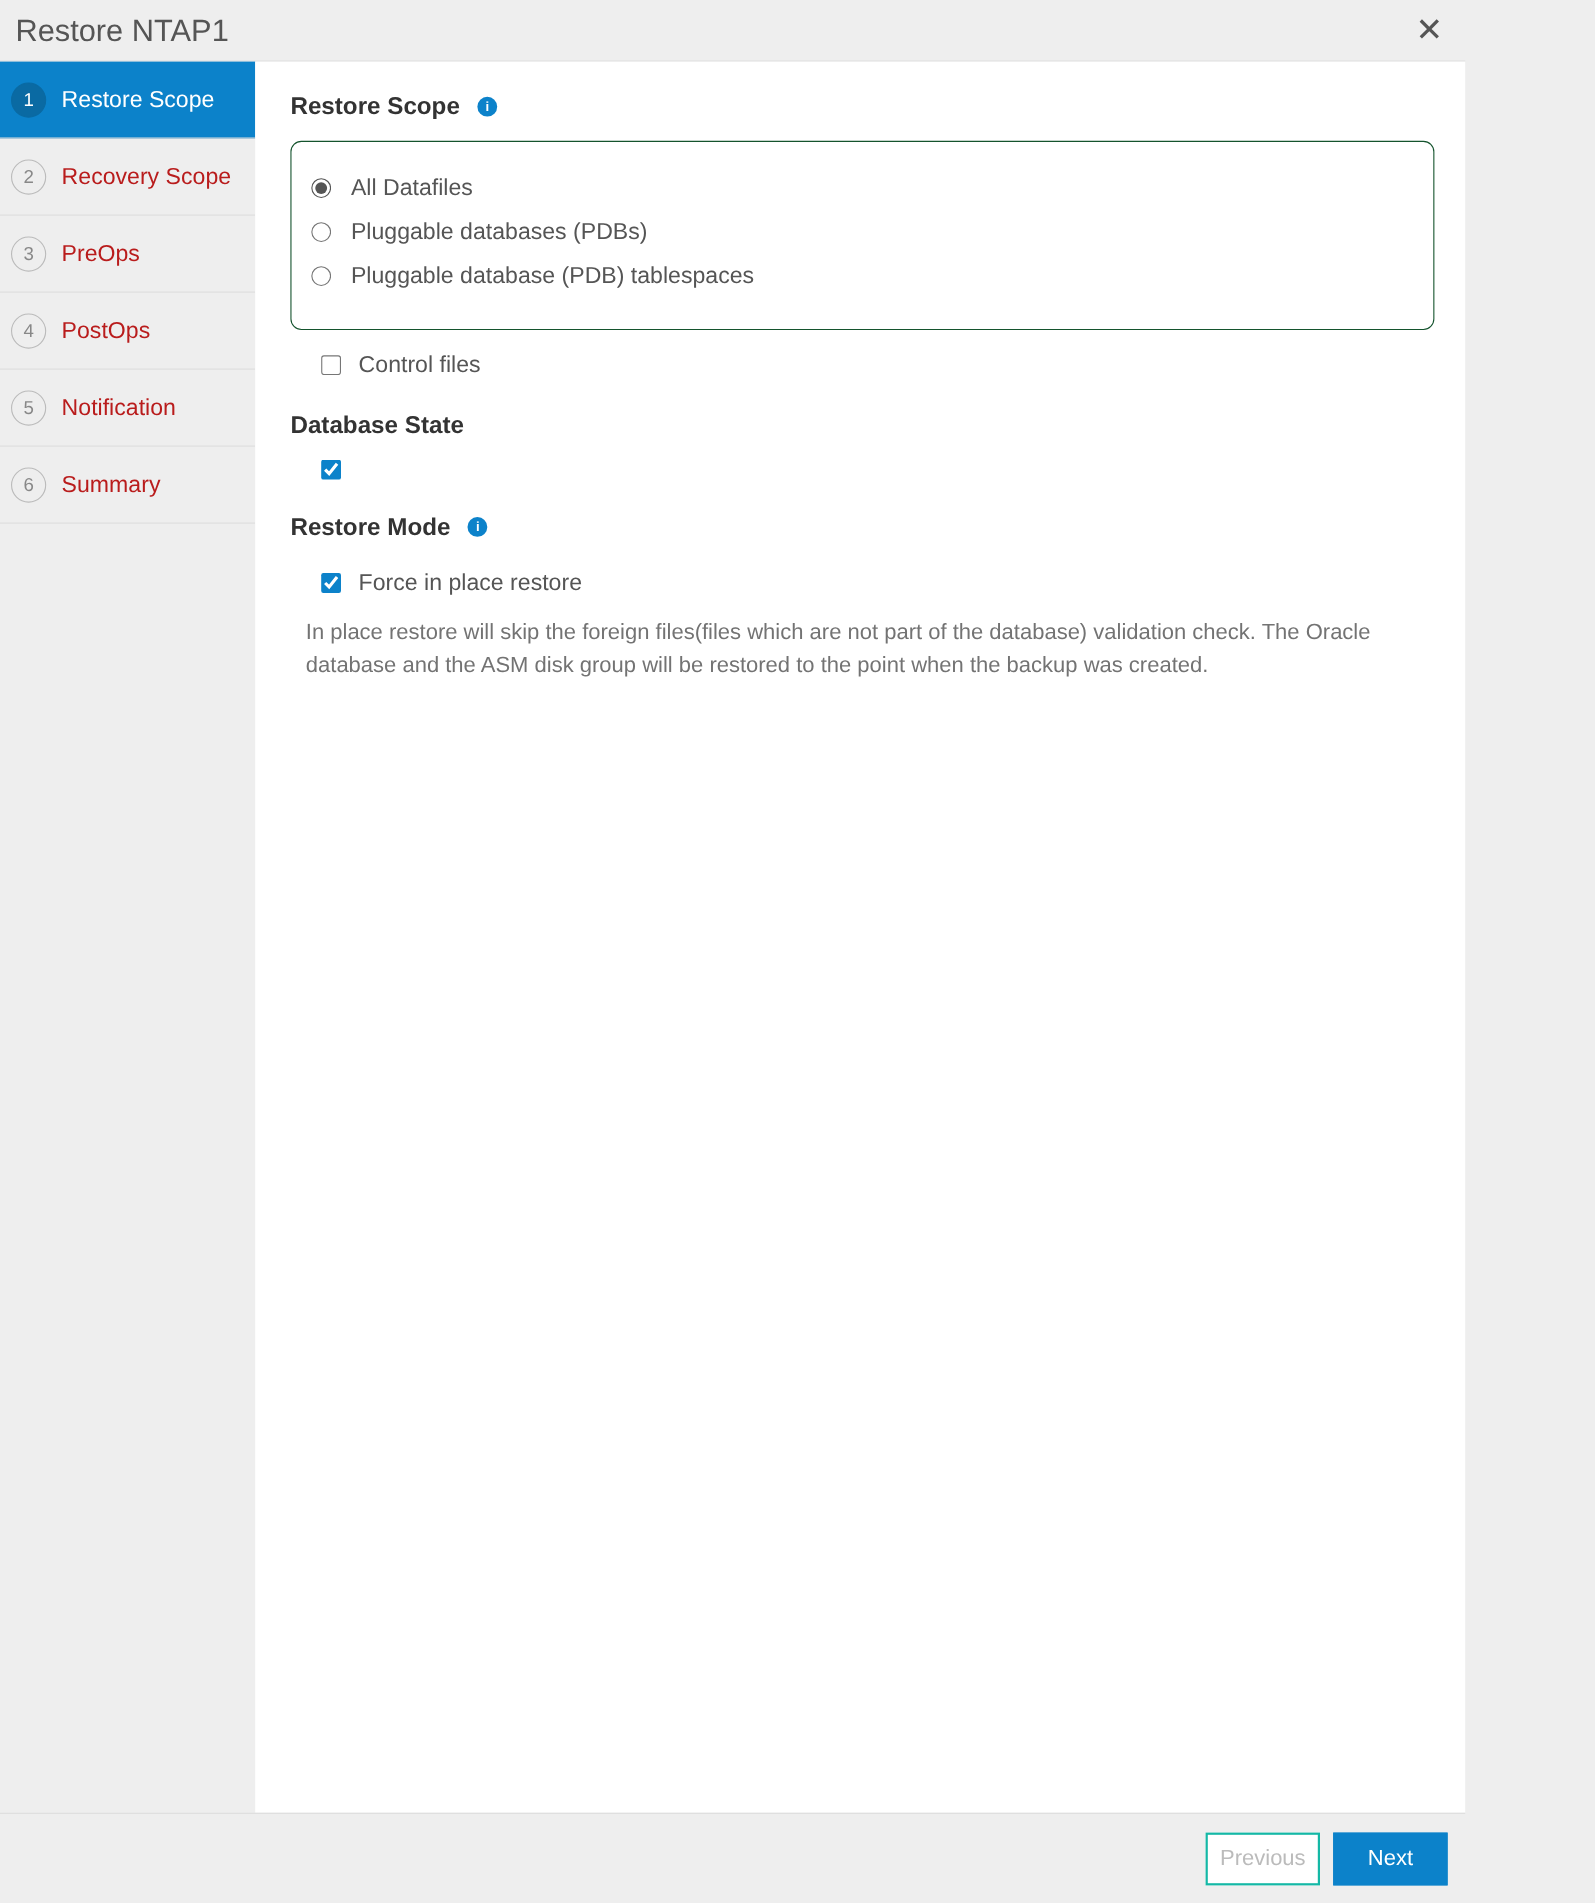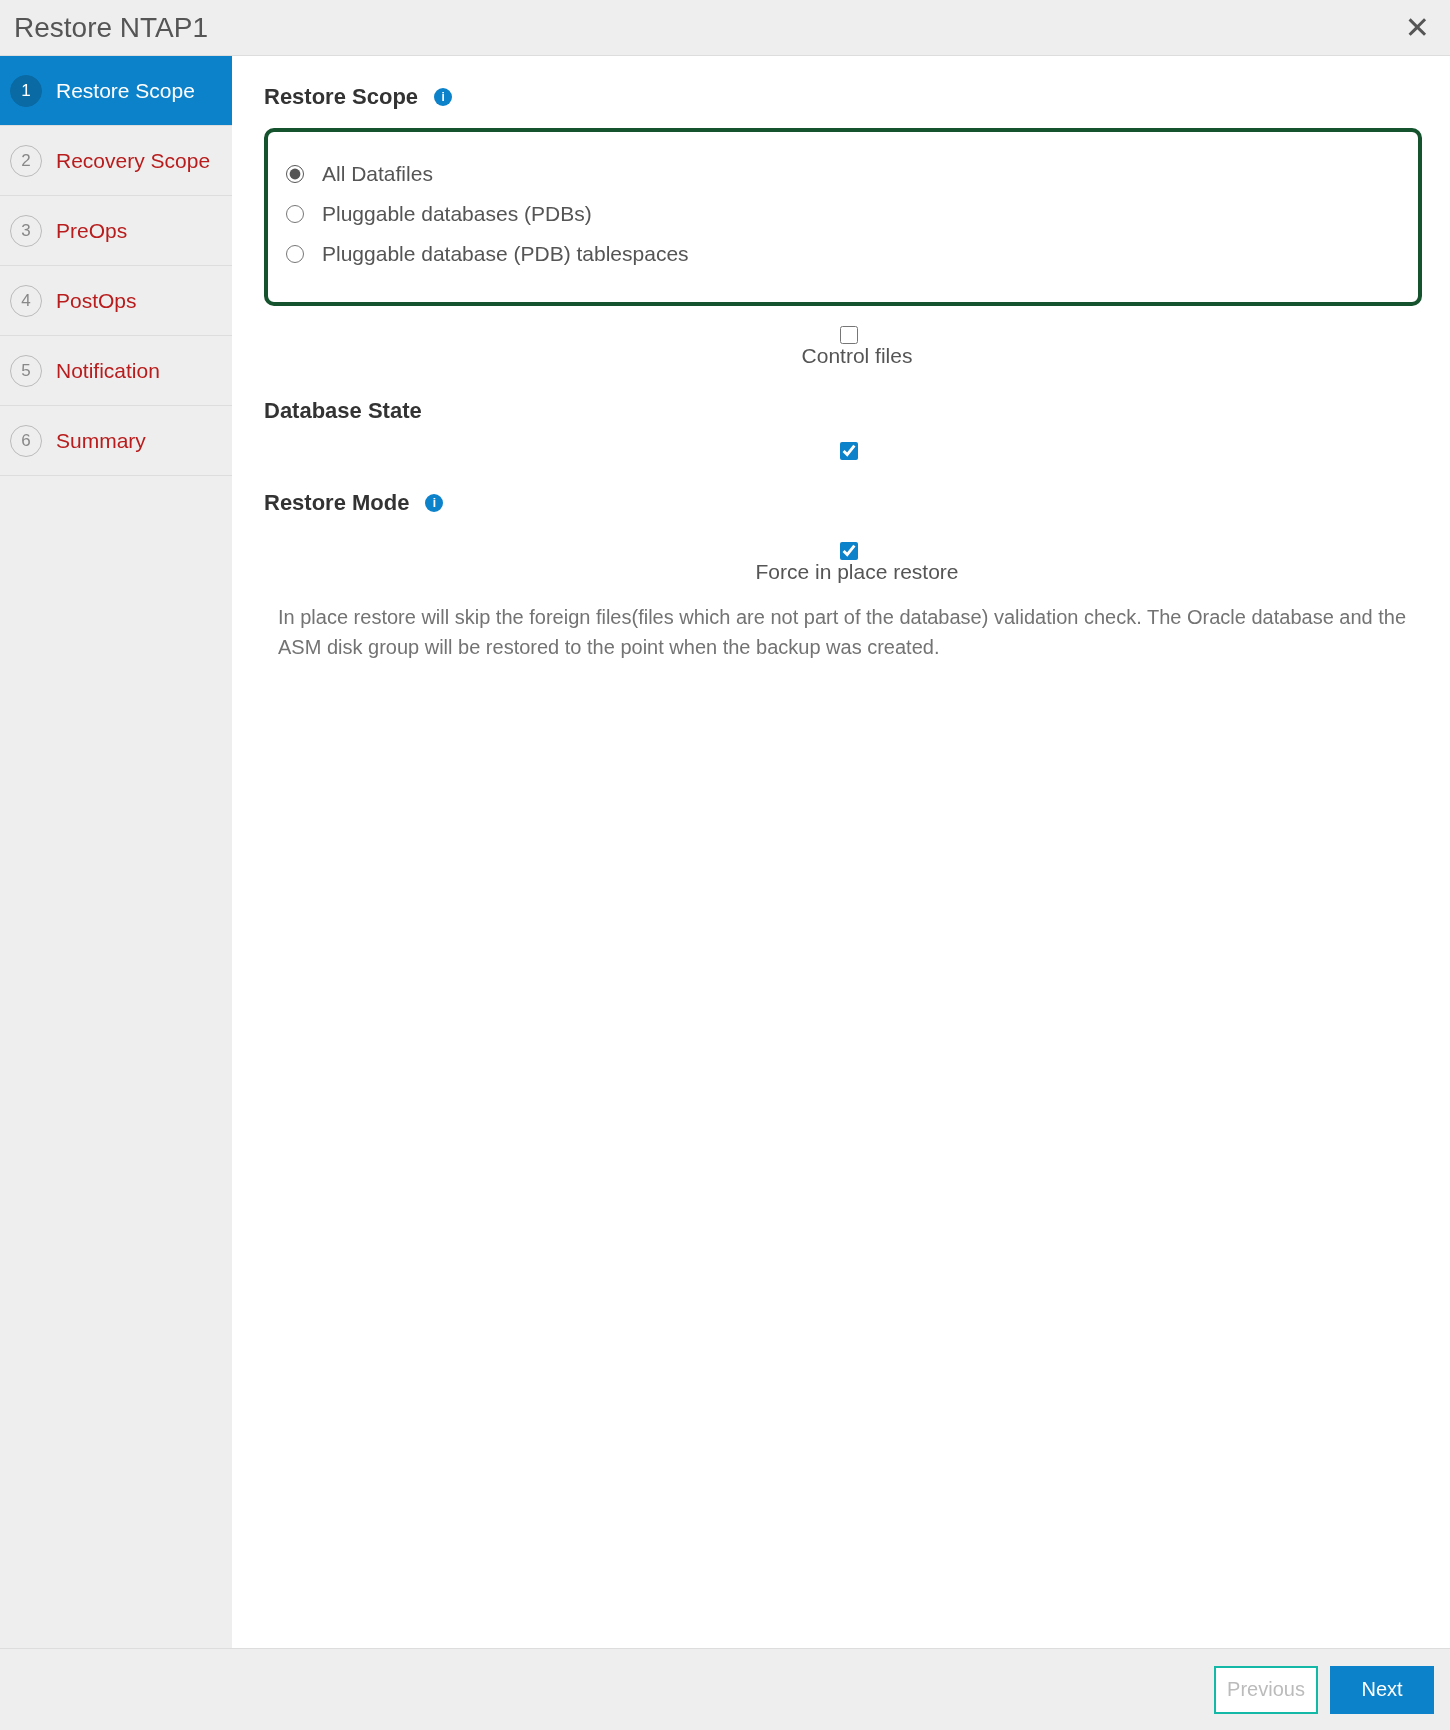--- a/index.html
+++ b/index.html
@@ -1,36 +1,36 @@
 <!DOCTYPE html>
 <html><head>
 <meta charset="utf-8">
 <style>
   * { box-sizing: border-box; margin: 0; padding: 0; }
   html, body { width: 1450px; height: 1730px; font-family: "Segoe UI", "Helvetica Neue", Arial, sans-serif; background: #eeeeee; color: #333; }
-  .window { width: 1450px; height: 1730px; display: flex; flex-direction: column; background: #eeeeee; }
+  .window { width: 1332px; height: 1730px; display: flex; flex-direction: column; background: #eeeeee; }
   .titlebar { height: 56px; display: flex; align-items: center; justify-content: space-between; padding: 0 16px 0 14px; border-bottom: 1px solid #ddd; }
   .titlebar .title { font-size: 28px; color: #555; font-weight: 400; }
   .titlebar .close { font-size: 30px; color: #555; cursor: pointer; line-height: 1; padding: 4px; }
   .body { flex: 1; display: flex; min-height: 0; }
   .sidebar { width: 232px; background: #eeeeee; }
   .step { display: flex; align-items: center; height: 70px; padding-left: 10px; border-bottom: 1px solid #ddd; cursor: pointer; }
   .step .num { width: 32px; height: 32px; border-radius: 50%; border: 1px solid #bbb; color: #888; display: flex; align-items: center; justify-content: center; font-size: 17px; margin-right: 14px; background: #eee; }
   .step .label { font-size: 21px; color: #b91c1c; }
   .step.active { background: #0c82ca; }
   .step.active .num { background: #0a6aa3; border-color: #0a6aa3; color: #fff; }
   .step.active .label { color: #fff; }
   .content { flex: 1; background: #ffffff; padding: 28px 28px 28px 32px; overflow: auto; }
   .section-title { display: flex; align-items: center; font-size: 22px; font-weight: 600; color: #333; margin-bottom: 18px; }
   .section-title .info { margin-left: 16px; width: 18px; height: 18px; border-radius: 50%; background: #0c82ca; color: #fff; font-size: 12px; font-weight: 700; display: flex; align-items: center; justify-content: center; }
-  .scope-box { border: 4px solid #14532d; border-radius: 10px; padding: 20px 18px 24px 18px; margin-bottom: 20px; }
+  .scope-box { border: 1px solid #14532d; border-radius: 10px; padding: 20px 18px 24px 18px; margin-bottom: 20px; }
   .radio-row, .check-row { display: flex; align-items: center; margin: 10px 0 16px 0; }
   .radio-row input[type=radio] { width: 18px; height: 18px; margin-right: 18px; accent-color: #555; }
   .radio-row label, .check-row label { font-size: 21px; color: #555; }
-  .check-row { margin-left: 28px; flex-direction: column; }
+  .check-row { margin-left: 28px; }
   .check-row input[type=checkbox] { width: 18px; height: 18px; margin-right: 16px; accent-color: #0c82ca; }
   .small-section { margin-top: 30px; }
   .desc { font-size: 20px; color: #737373; line-height: 1.5; margin-top: 18px; padding-left: 14px; padding-right: 10px; }
   .footer { height: 82px; border-top: 1px solid #ddd; display: flex; align-items: center; justify-content: flex-end; padding-right: 16px; gap: 12px; background: #eeeeee; }
   .btn { height: 48px; min-width: 104px; font-size: 20px; display: flex; align-items: center; justify-content: center; border: 2px solid #14b8a6; background: #fff; color: #888; cursor: pointer; }
   .btn.primary { background: #0c82ca; border-color: #0c82ca; color: #fff; cursor: pointer; }
   .btn.disabled { color: #bbb; cursor: default; }
 </style>
 </head>
 <body>

